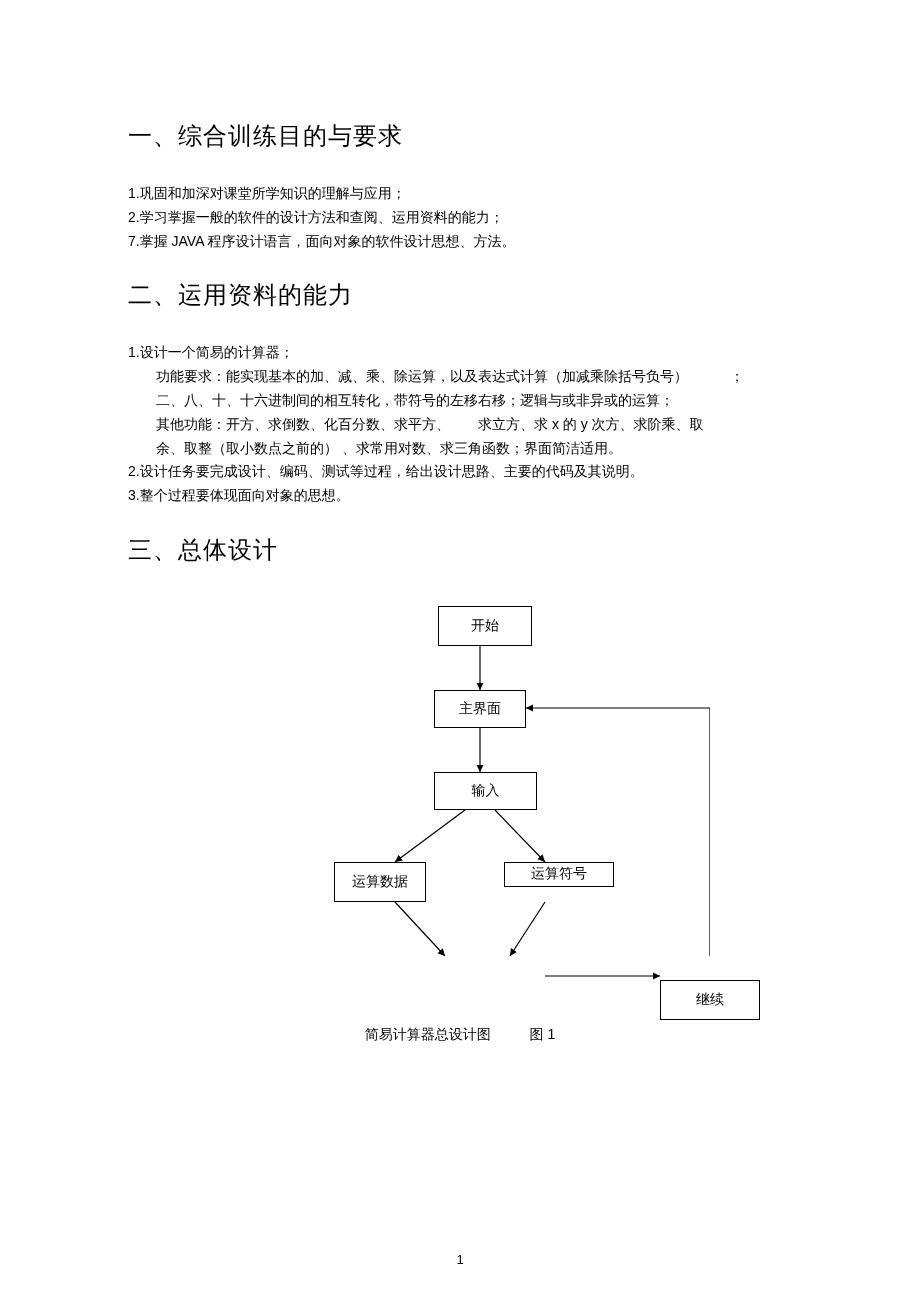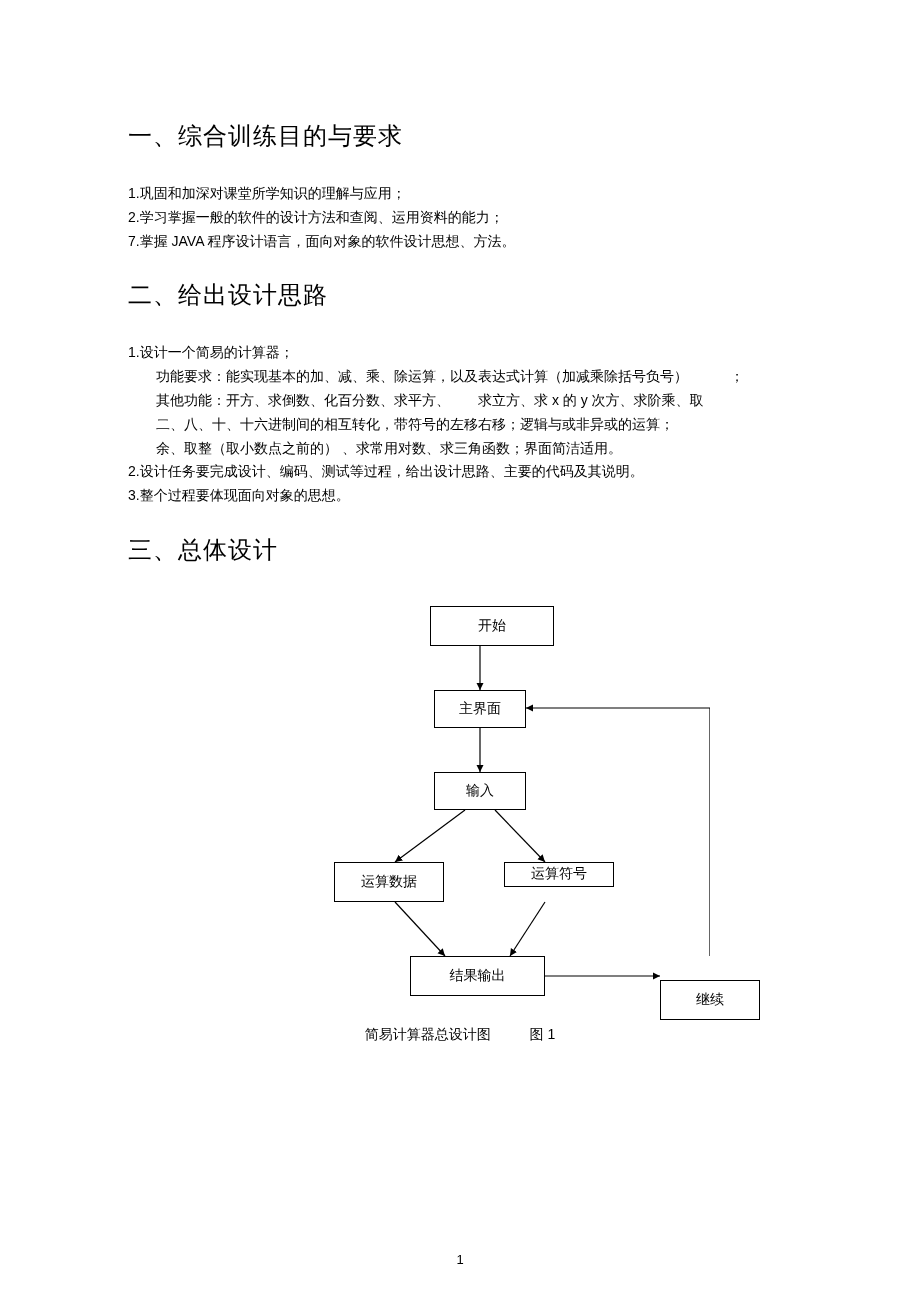--- a/index.html
+++ b/index.html
@@ -81,26 +81,26 @@
 
 <div class="page">
 
   <h2 class="section">一、综合训练目的与要求</h2>
   <div class="para-block">
     <div class="line">1.巩固和加深对课堂所学知识的理解与应用；</div>
     <div class="line">2.学习掌握一般的软件的设计方法和查阅、运用资料的能力；</div>
     <div class="line">7.掌握 JAVA 程序设计语言，面向对象的软件设计思想、方法。</div>
   </div>
 
-  <h2 class="section">二、给出设计思路</h2>
+  <h2 class="section">二、运用资料的能力</h2>
   <div class="para-block">
     <div class="line">1.设计一个简易的计算器；</div>
     <div class="line indent">功能要求：能实现基本的加、减、乘、除运算，以及表达式计算（加减乘除括号负号）　　　；</div>
+    <div class="line indent">二、八、十、十六进制间的相互转化，带符号的左移右移；逻辑与或非异或的运算；</div>
     <div class="line indent">其他功能：开方、求倒数、化百分数、求平方、　　求立方、求  x 的  y 次方、求阶乘、取</div>
-    <div class="line indent">二、八、十、十六进制间的相互转化，带符号的左移右移；逻辑与或非异或的运算；</div>
     <div class="line indent">余、取整（取小数点之前的）  、求常用对数、求三角函数；界面简洁适用。</div>
     <div class="line">2.设计任务要完成设计、编码、测试等过程，给出设计思路、主要的代码及其说明。</div>
     <div class="line">3.整个过程要体现面向对象的思想。</div>
   </div>
 
   <h2 class="section">三、总体设计</h2>
 
   <div class="flowchart">
     <svg class="arrows">
       <defs>
@@ -119,26 +119,25 @@
 
       <line x1="185" y1="296" x2="235" y2="350" stroke="#000" stroke-width="1.2" marker-end="url(#ah)"></line>
 
       <line x1="335" y1="296" x2="300" y2="350" stroke="#000" stroke-width="1.2" marker-end="url(#ah)"></line>
 
       <line x1="335" y1="370" x2="450" y2="370" stroke="#000" stroke-width="1.2" marker-end="url(#ah)"></line>
 
       <polyline points="500,350 500,102 316,102" fill="none" stroke="#000" stroke-width="1.2" marker-end="url(#ah)"></polyline>
     </svg>
 
-    <div class="box" style="left:220px; top:0;   width:124px; height:40px;">开始</div>
+    <div class="box" style="left:228px; top:0;   width:94px; height:40px;">开始</div>
     <div class="box" style="left:224px; top:84px; width:92px;  height:38px;">主界面</div>
-    <div class="box" style="left:224px; top:166px;width:92px;  height:38px;">输入</div>
-    <div class="box" style="left:124px; top:256px;width:110px; height:40px;">运算数据</div>
+    <div class="box" style="left:224px; top:166px;width:103px;  height:38px;">输入</div>
+    <div class="box" style="left:124px; top:256px;width:92px; height:40px;">运算数据</div>
     <div class="box" style="left:294px; top:256px;width:110px; height:25px;">运算符号</div>
-    <div class="box" style="left:200px; top:350px;width:135px; height:40px;">结果输出</div>
     <div class="box" style="left:450px; top:350px;width:100px; height:40px;margin-top:24px;">继续</div>
 
     <div class="caption" style="position:absolute; left:0; right:0; top:408px;">
       <span>简易计算器总设计图</span>
       <span class="figno">图 1</span>
     </div>
   </div>
 
   <div class="page-num">1</div>
 </div>

